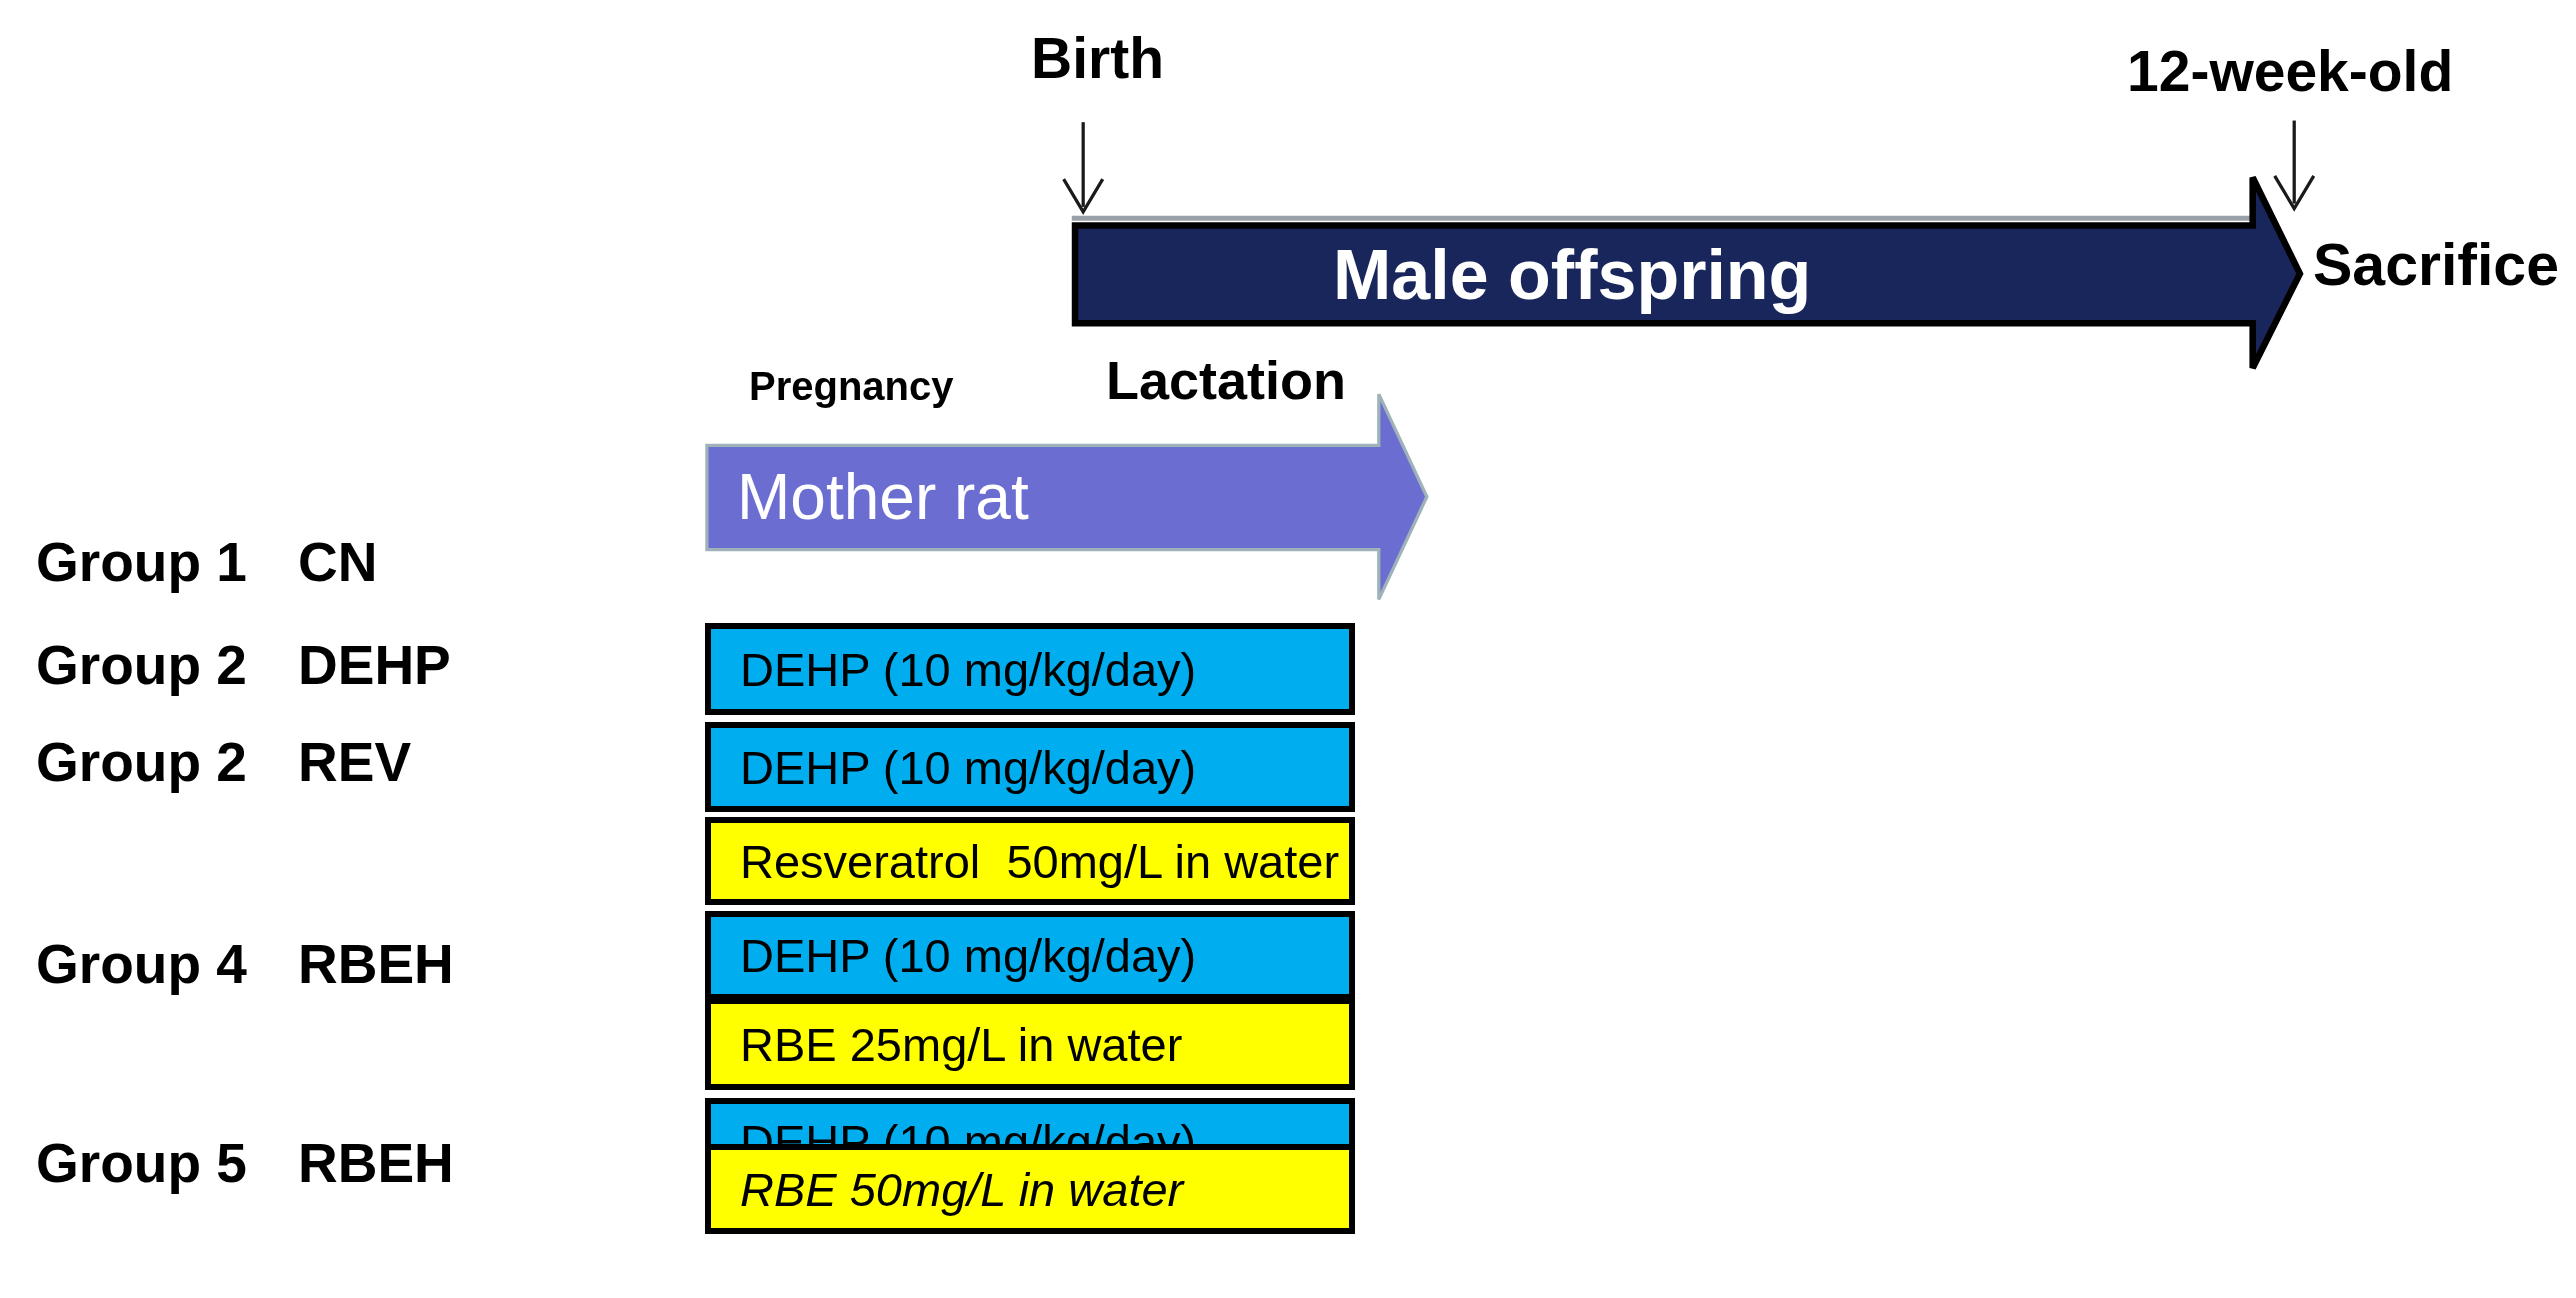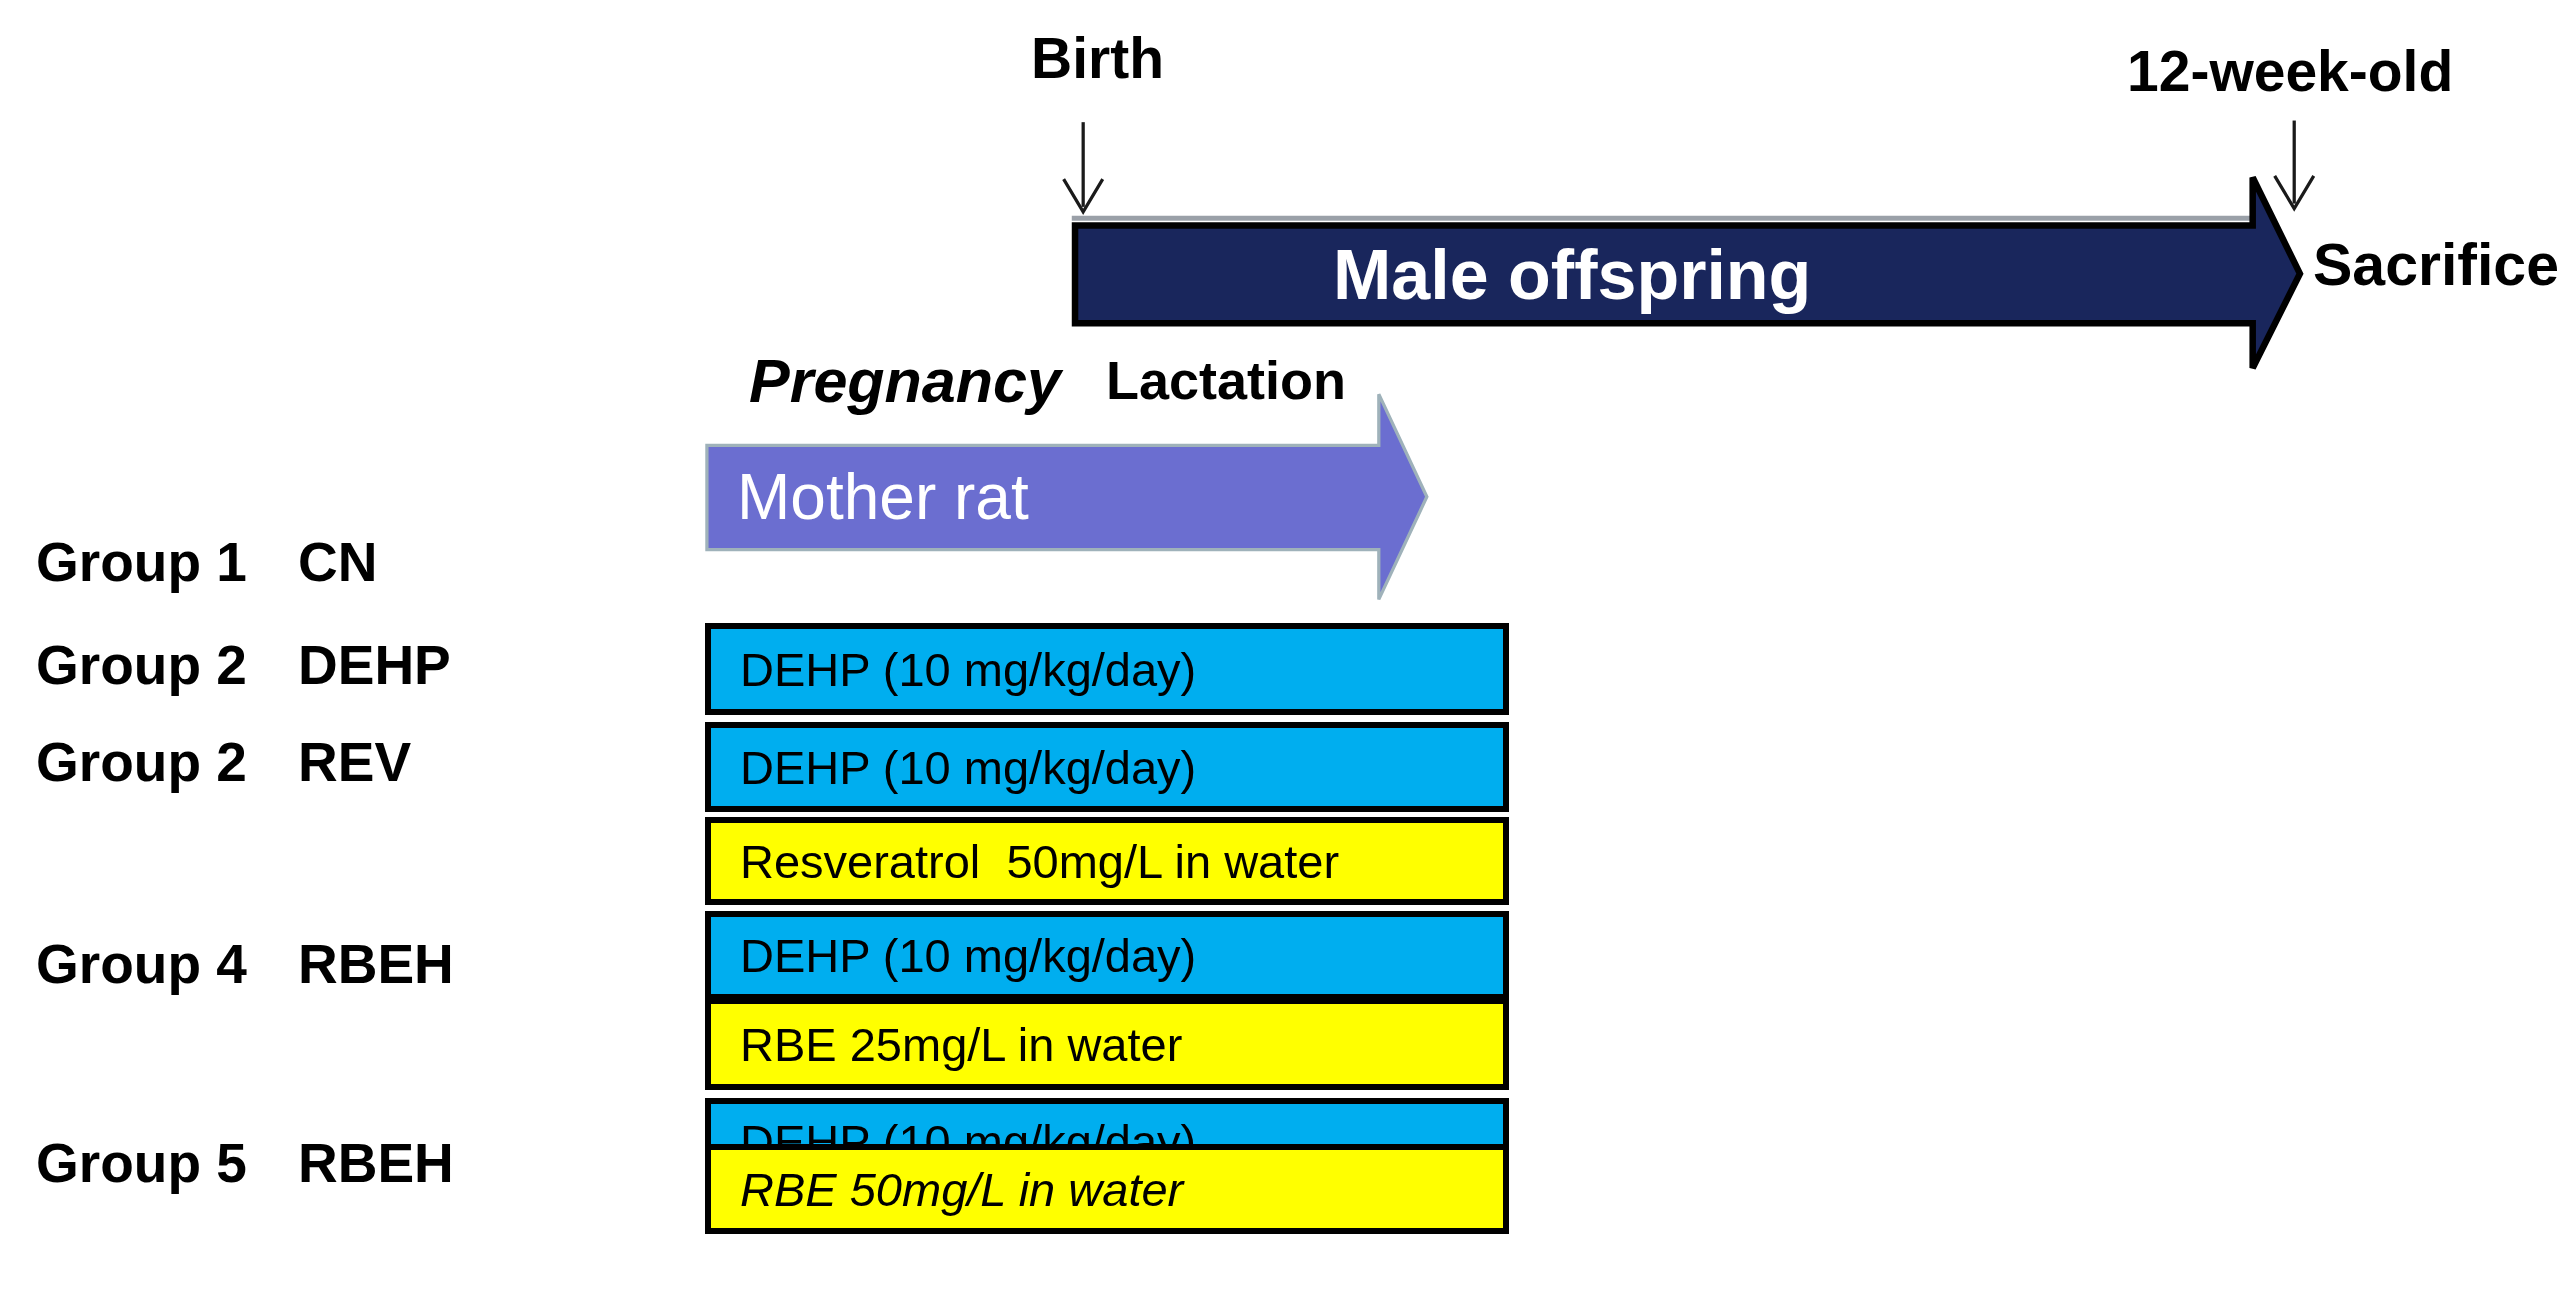--- a/index.html
+++ b/index.html
@@ -17,21 +17,21 @@
     position:absolute;
     font-weight:bold;
     color:#000000;
     font-size:57px;
     line-height:1.05;
     white-space:pre;
   }
   .lbl-birth      {left:1031px; top:29px;}
   .lbl-12week     {left:2127px; top:42px;}
   .lbl-sacrifice  {left:2313px; top:235px; font-size:59px;}
-  .lbl-pregnancy  {left:749px;  top:349px; font-size:61px;font-style:italic;}
+  .lbl-pregnancy  {left:749px;  top:365px; font-size:40px;}
   .lbl-lactation  {left:1106px; top:352px; font-size:54px;}
 
   .male-offspring{
     position:absolute;
     left:1333px; top:226px; height:98px;
     display:flex; align-items:center;
     color:#ffffff; font-weight:bold; font-size:70px;
     white-space:pre;
   }
   .mother-rat{
@@ -48,21 +48,21 @@
     display:flex; align-items:center;
     font-weight:bold; font-size:55px; color:#000000;
     white-space:pre;
   }
   .group-row .abbr{
     position:absolute; left:262px;
   }
 
   .box{
     position:absolute;
-    left:705px; width:804px;
+    left:705px; width:650px;
     box-sizing:border-box;
     border:6.5px solid #000000;
     display:flex; align-items:center;
     padding-left:29px;
     font-size:47px; color:#000000;
     white-space:pre;
   }
   .box.dehp  {background:var(--dehp-blue);}
   .box.water {background:var(--water-yellow);}
 </style>

